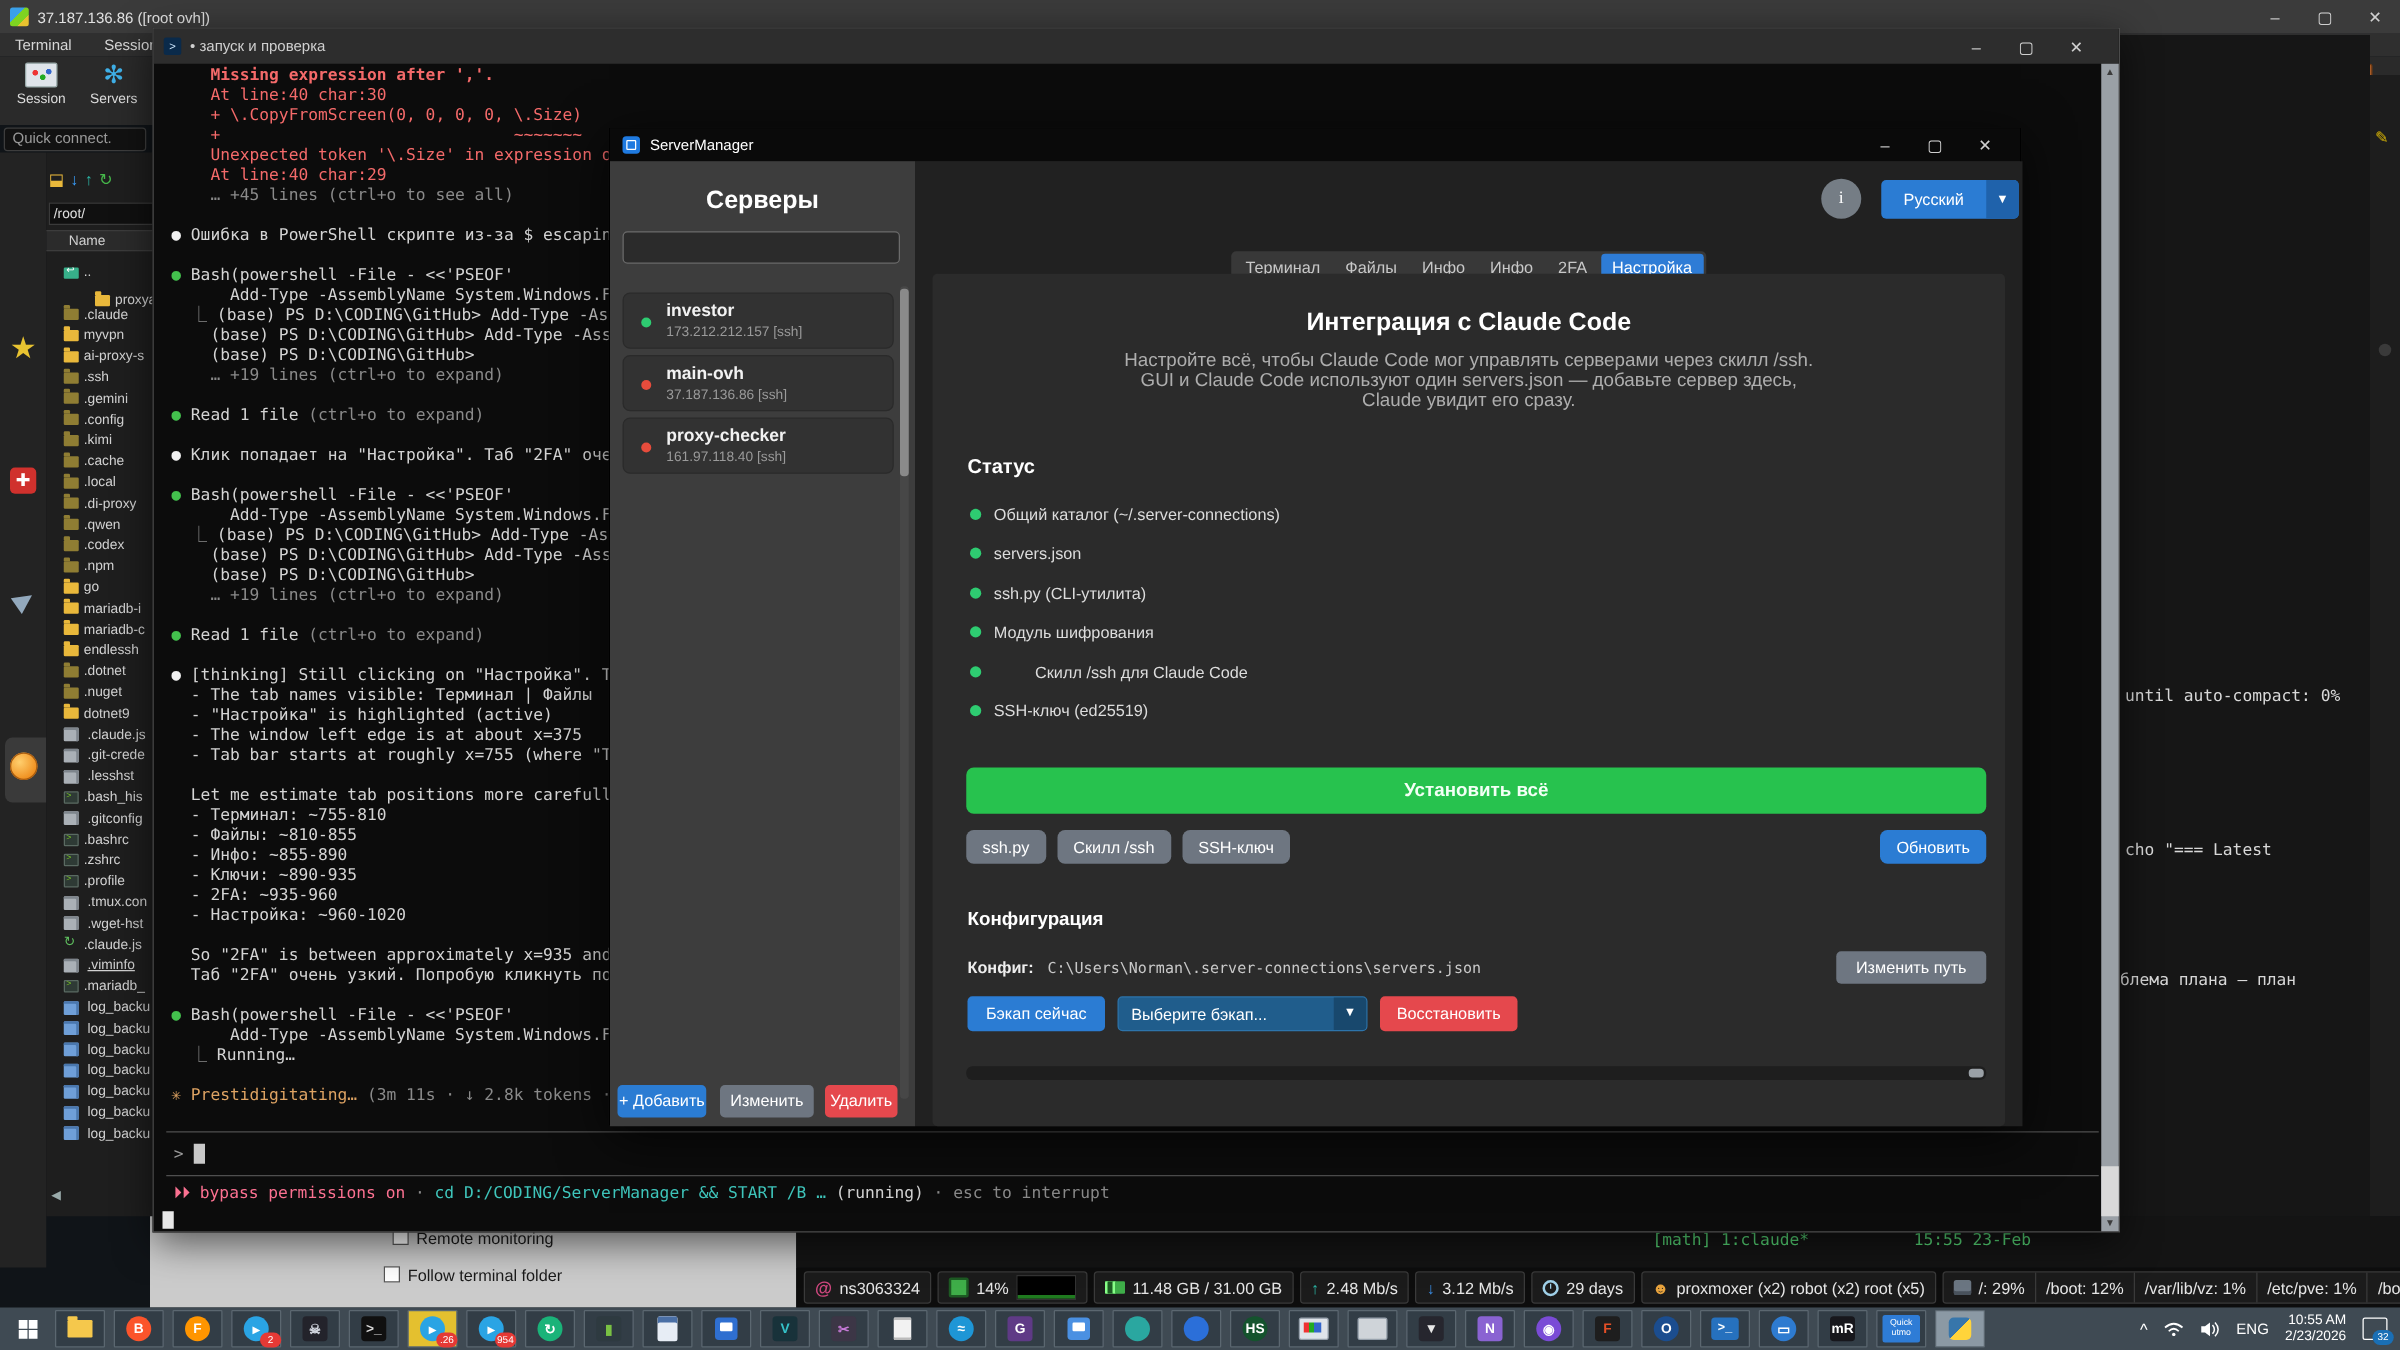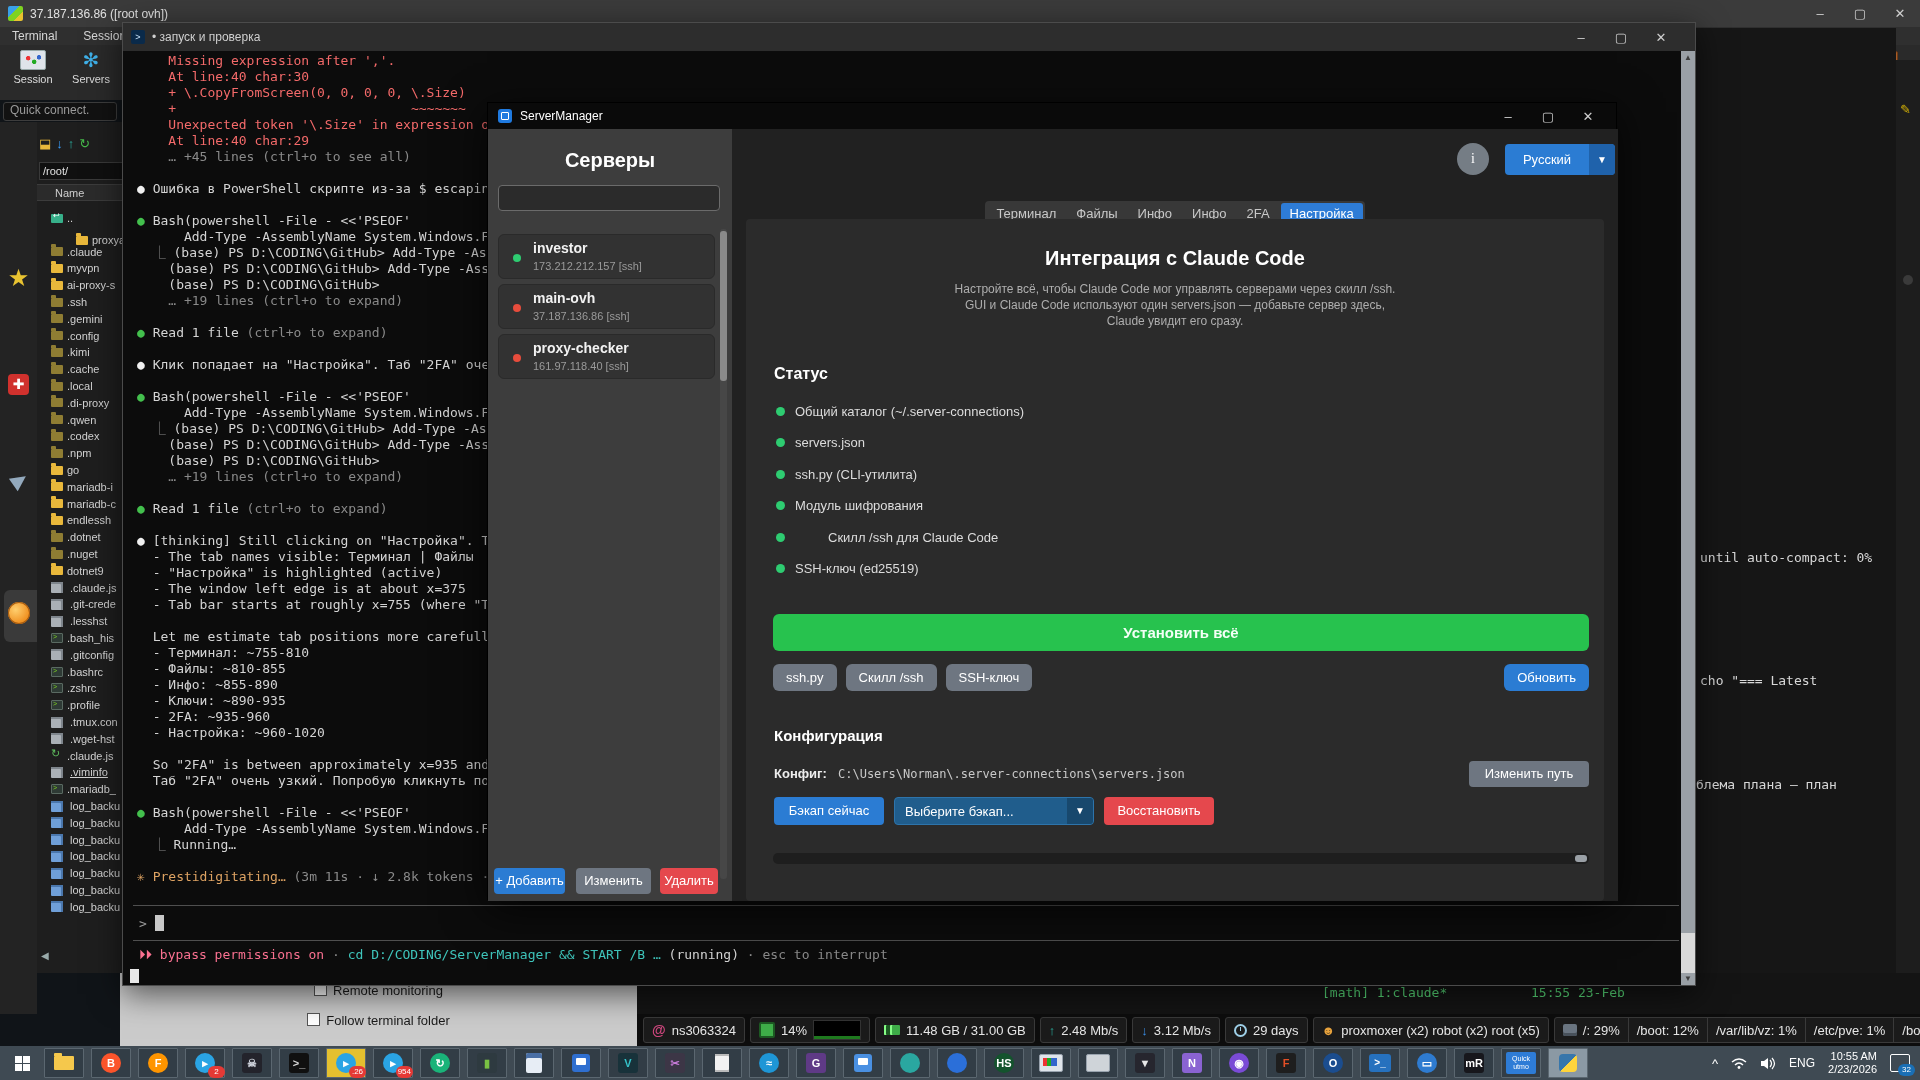--- a/index.html
+++ b/index.html
@@ -114,21 +114,21 @@
   #sm-info{position:absolute;left:725px;top:14px;width:32px;height:32px;border-radius:50%;background:#757d85;color:#fff;text-align:center;line-height:32px;font-size:14px;font-family:"Liberation Serif",serif;}
   #sm-lang{position:absolute;left:773px;top:15px;width:110px;height:31px;background:#2b7cd3;border-radius:4px;color:#fff;font-size:13px;display:flex;align-items:center;}
   #sm-lang .lbl{flex:1;text-align:center;}
   #sm-lang .chev{width:26px;height:31px;background:#1f62ab;border-radius:0 4px 4px 0;text-align:center;line-height:31px;font-size:10px;}
   #sm-tabs{position:absolute;left:0;top:72px;width:886px;display:flex;justify-content:center;}
   #sm-tabs .strip{background:#383838;border-radius:4px;display:flex;padding:2px;gap:2px;}
   .tab{padding:3px 9px;font-size:13px;color:#c8c8c8;border-radius:3px;white-space:nowrap;}
   .tab.active{background:#2e7cd6;color:#fff;}
   #sm-panel{position:absolute;left:14px;top:90px;width:858px;height:682px;background:#2b2b2b;border-radius:4px;}
   #sm-h1{position:absolute;top:28px;width:100%;text-align:center;font-size:20px;font-weight:bold;color:#fff;}
-  #sm-desc{position:absolute;top:62px;width:100%;text-align:center;font-size:12px;color:#aeaeae;line-height:16px;}
+  #sm-desc{position:absolute;top:62px;width:100%;text-align:center;font-size:15px;color:#aeaeae;line-height:16px;}
   #sm-status-h{position:absolute;left:28px;top:146px;font-size:16px;font-weight:bold;color:#fff;}
   .sitem{position:absolute;left:30px;height:16px;display:flex;align-items:center;gap:10px;font-size:13px;color:#dcdcdc;}
   .sitem .gd{width:9px;height:9px;border-radius:50%;background:#2ecc71;}
   #sm-install{position:absolute;left:27px;top:395px;width:816px;height:37px;background:#27c24e;border-radius:6px;color:#f2fff5;font-weight:bold;font-size:15px;text-align:center;line-height:37px;}
   #sm-chiprow{position:absolute;left:27px;top:445px;width:816px;height:27px;display:flex;gap:9px;}
   .chipb{background:#6e7681;border-radius:6px;color:#fff;font-size:13px;padding:0 13px;line-height:27px;}
   #sm-refresh{margin-left:auto;background:#2b7cd3;border-radius:6px;color:#fff;font-size:13px;padding:0 13px;line-height:27px;}
   #sm-conf-h{position:absolute;left:28px;top:508px;font-size:15px;font-weight:bold;color:#fff;}
   #sm-conf-lbl{position:absolute;left:28px;top:547px;font-size:13px;font-weight:bold;color:#eee;}
   #sm-conf-path{position:absolute;left:92px;top:548px;font-size:12px;color:#c9c9c9;font-family:"DejaVu Sans Mono",monospace;}
@@ -470,21 +470,21 @@
     <div id="wt-titlebar">
       <span id="wt-tabic">&gt;</span>
       <span>• <span>запуск и проверка</span></span>
       <span class="wbtns">
         <span class="wbtn">–</span>
         <span class="wbtn">▢</span>
         <span class="wbtn">✕</span>
       </span>
     </div>
     <div id="wt-body">
-        <div class="tline" style="top: 0px;"><span class="c-red">    Missing expression after ','.</span></div>
+        <div class="tline" style="top: 0px; font-weight: bold;"><span class="c-red">    Missing expression after ','.</span></div>
         <div class="tline" style="top: 16px;"><span class="c-red">    At line:40 char:30</span></div>
         <div class="tline" style="top: 32px;"><span class="c-red">    + \.CopyFromScreen(0, 0, 0, 0, \.Size)</span></div>
         <div class="tline" style="top: 48px;"><span class="c-red">    +                              ~~~~~~~</span></div>
         <div class="tline" style="top: 64px;"><span class="c-red">    Unexpected token '\.Size' in expression o</span></div>
         <div class="tline" style="top: 80px;"><span class="c-red">    At line:40 char:29</span></div>
         <div class="tline" style="top: 96px;"><span class="c-dim">    … +45 lines (ctrl+o to see all)</span></div>
         <div class="tline" style="top: 112px;"></div>
         <div class="tline" style="top: 128px;"><span class="c-white">● </span><span class="c-fg">Ошибка в PowerShell скрипте из-за $ escaping</span></div>
         <div class="tline" style="top: 144px;"></div>
         <div class="tline" style="top: 160px;"><span class="c-green">● </span><span class="c-fg">Bash(powershell -File - &lt;&lt;'PSEOF'</span></div>

